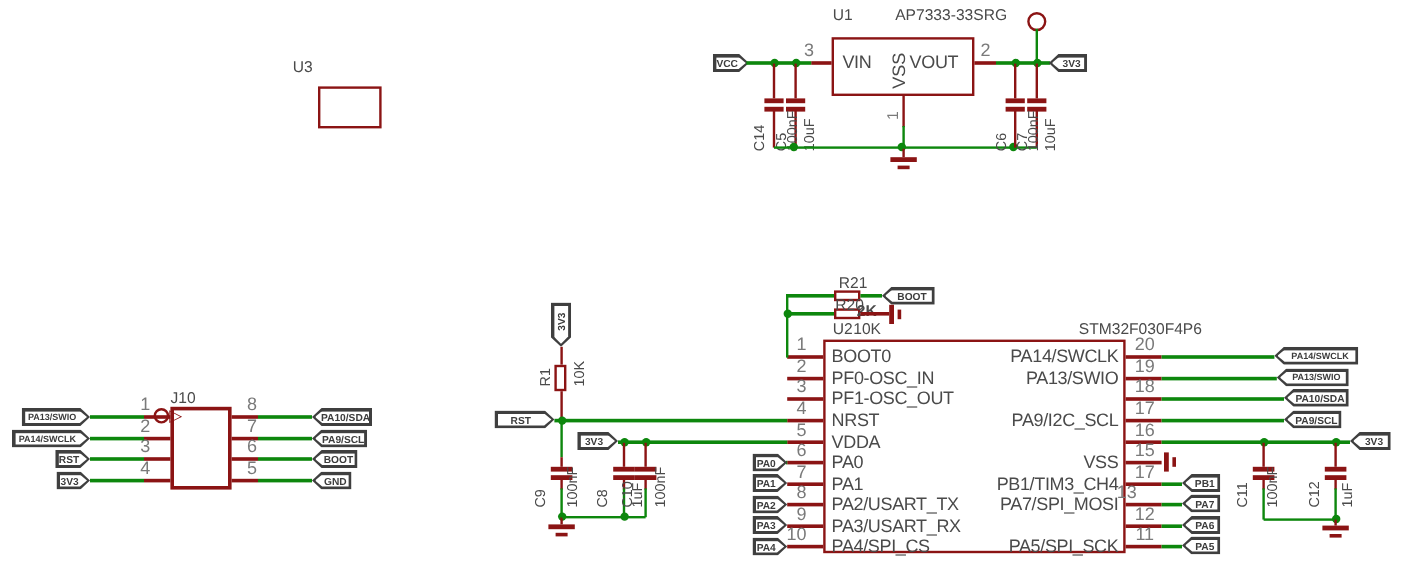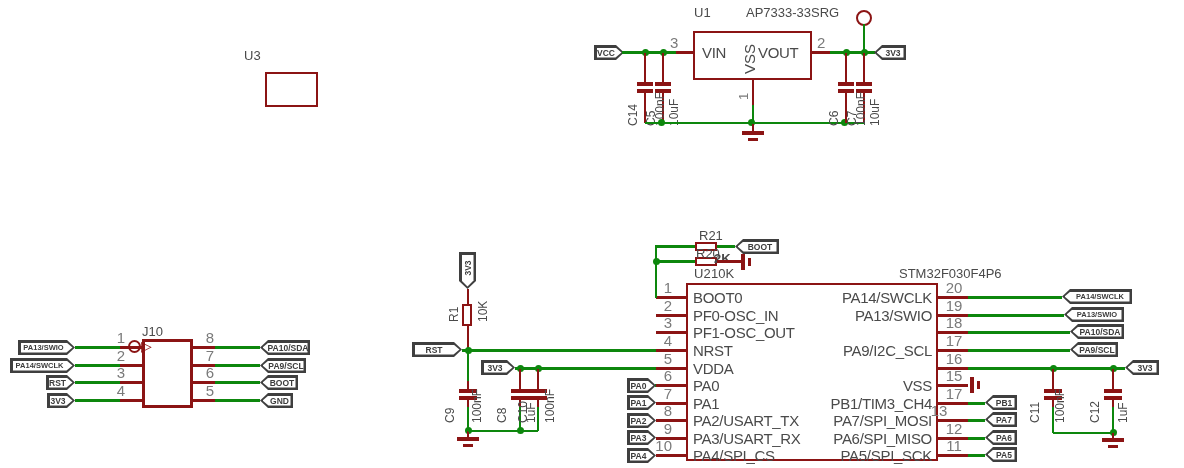--- a/index.html
+++ b/index.html
@@ -248,21 +248,20 @@
   <span class="num c" style="left:940px;top:385px;width:28px;">17</span>
   <span class="num c" style="left:925px;top:402px;width:28px;">13</span>
   <span class="num c" style="left:940px;top:420px;width:28px;">12</span>
   <span class="num c" style="left:940px;top:437px;width:28px;">11</span>
   <span class="pname r" style="left:760px;top:289px;width:172px;position:absolute;">PA14/SWCLK</span>
   <span class="pname r" style="left:760px;top:307px;width:172px;">PA13/SWIO</span>
   <span class="pname r" style="left:760px;top:342px;width:172px;">PA9/I2C_SCL</span>
   <span class="pname r" style="left:760px;top:377px;width:172px;">VSS</span>
   <span class="pname r" style="left:760px;top:395px;width:172px;">PB1/TIM3_CH4</span>
   <span class="pname r" style="left:760px;top:412px;width:172px;">PA7/SPI_MOSI</span>
-  <span class="pname r" style="left:760px;top:430px;width:172px;">PA6/SPI_MISO</span>
   <span class="pname r" style="left:760px;top:447px;width:172px;">PA5/SPI_SCK</span>
 
   <i class="wv" style="left:654.5px;top:245px;height:53px;"></i>
   <i class="wh" style="left:656px;top:245px;width:39px;"></i>
   <i class="wh" style="left:656px;top:260px;width:39px;"></i>
   <i class="dot" style="left:652.5px;top:258px;"></i>
   <div class="res" style="left:695px;top:242px;width:22px;height:9px;"></div>
   <div class="res" style="left:695px;top:257px;width:22px;height:9px;"></div>
   <span class="lbl" style="left:699px;top:228px;">R21</span>
   <span class="lbl" style="left:696px;top:246px;">R20</span>

